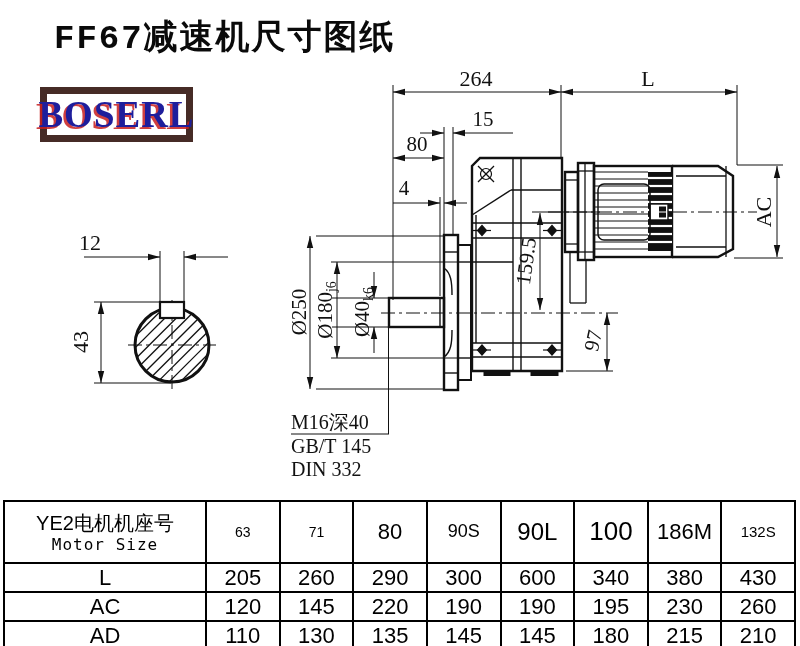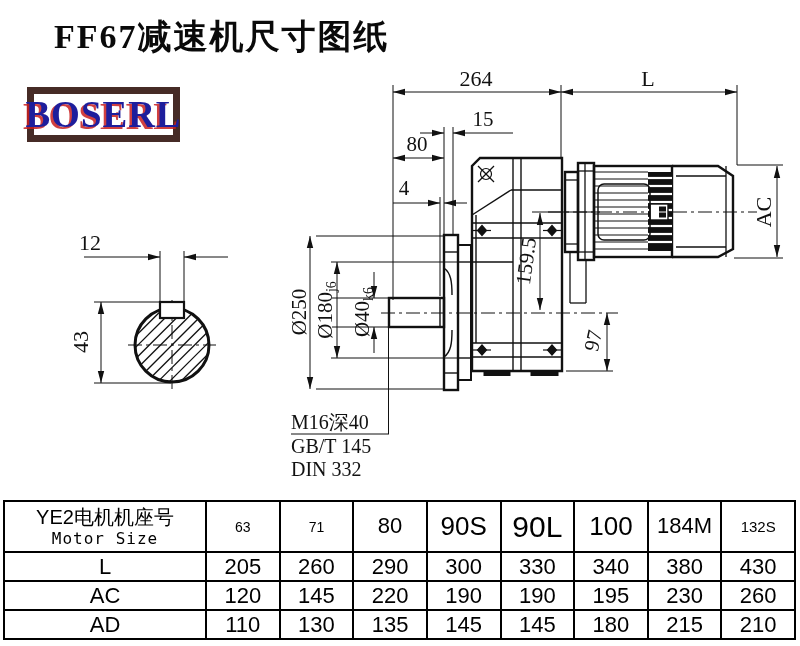--- a/index.html
+++ b/index.html
@@ -1,30 +1,30 @@
 <!DOCTYPE html>
 <html><head>
 <meta charset="utf-8">
 <style>
   html,body{margin:0;padding:0;background:#fff;}
   body{width:800px;height:646px;position:relative;overflow:hidden;
        font-family:"Liberation Sans",sans-serif;color:#111;}
   .page-title{position:absolute;left:54px;top:14px;font-size:34px;font-weight:bold;
-      letter-spacing:2px;font-family:Liberation Serif, serif;color:#0a0a0a;white-space:nowrap;}
-  .logo-box{position:absolute;left:27px;top:87px;width:139px;height:41px;
+      letter-spacing:2px;font-family:Liberation Mono, monospace;color:#0a0a0a;white-space:nowrap;}
+  .logo-box{position:absolute;left:40px;top:87px;width:139px;height:41px;
       border:7px solid #462b26;background:#fff;display:flex;align-items:center;justify-content:center;}
   .logo-text{font-family:"Liberation Serif",serif;font-weight:bold;font-size:37px;
       color:#1e1e9c;letter-spacing:1px;line-height:1;
       text-shadow:-2.5px 1.5px 0 rgba(200,30,30,0.85);}
   svg{position:absolute;left:0;top:0;}
   svg text{font-family:"Liberation Serif",serif;fill:#111;}
   .dim-table{position:absolute;left:3px;top:500px;width:793px;border-collapse:collapse;
       table-layout:fixed;text-align:center;color:#000;}
   .dim-table th,.dim-table td{border:2px solid #000;padding:0;font-weight:normal;}
-  .dim-table .hdr-row{height:51px;}
+  .dim-table .hdr-row{height:62px;}
   .dim-table .data-row{height:29px;}
   .dim-table td{font-size:22px;}
   .hdr-cn{font-size:20px;line-height:1.2;}
   .hdr-en{font-size:16px;font-family:"DejaVu Sans Mono",monospace;letter-spacing:1px;}
   .col0{width:200px;}
 </style>
 </head>
 <body>
 
 <div class="page-title">FF67减速机尺寸图纸</div>
@@ -256,33 +256,33 @@
 <table class="dim-table">
   <tbody>
       <tr class="hdr-row">
     <th class="col0">
       <div class="hdr-cn">YE2电机机座号</div>
       <div class="hdr-en">Motor Size</div>
     </th>
     <th><span class="hdr-cn" style="font-size:14px">63</span></th>
     <th><span class="hdr-cn" style="font-size:14px">71</span></th>
     <th><span class="hdr-cn" style="font-size:22px">80</span></th>
-    <th><span class="hdr-cn" style="font-size:26px">90S</span></th>
-    <th><span class="hdr-cn" style="font-size:30px">90L</span></th>
+    <th><span class="hdr-cn" style="font-size:18px">90S</span></th>
+    <th><span class="hdr-cn" style="font-size:24px">90L</span></th>
     <th><span class="hdr-cn" style="font-size:26px">100</span></th>
-    <th><span class="hdr-cn" style="font-size:22px">184M</span></th>
+    <th><span class="hdr-cn" style="font-size:22px">186M</span></th>
     <th><span class="hdr-cn" style="font-size:15px">132S</span></th>
   </tr>
   <tr class="data-row">
     <td>L</td>
     <td>205</td>
     <td>260</td>
     <td>290</td>
     <td>300</td>
-    <td>330</td>
+    <td>600</td>
     <td>340</td>
     <td>380</td>
     <td>430</td>
   </tr>
   <tr class="data-row">
     <td>AC</td>
     <td>120</td>
     <td>145</td>
     <td>220</td>
     <td>190</td>

